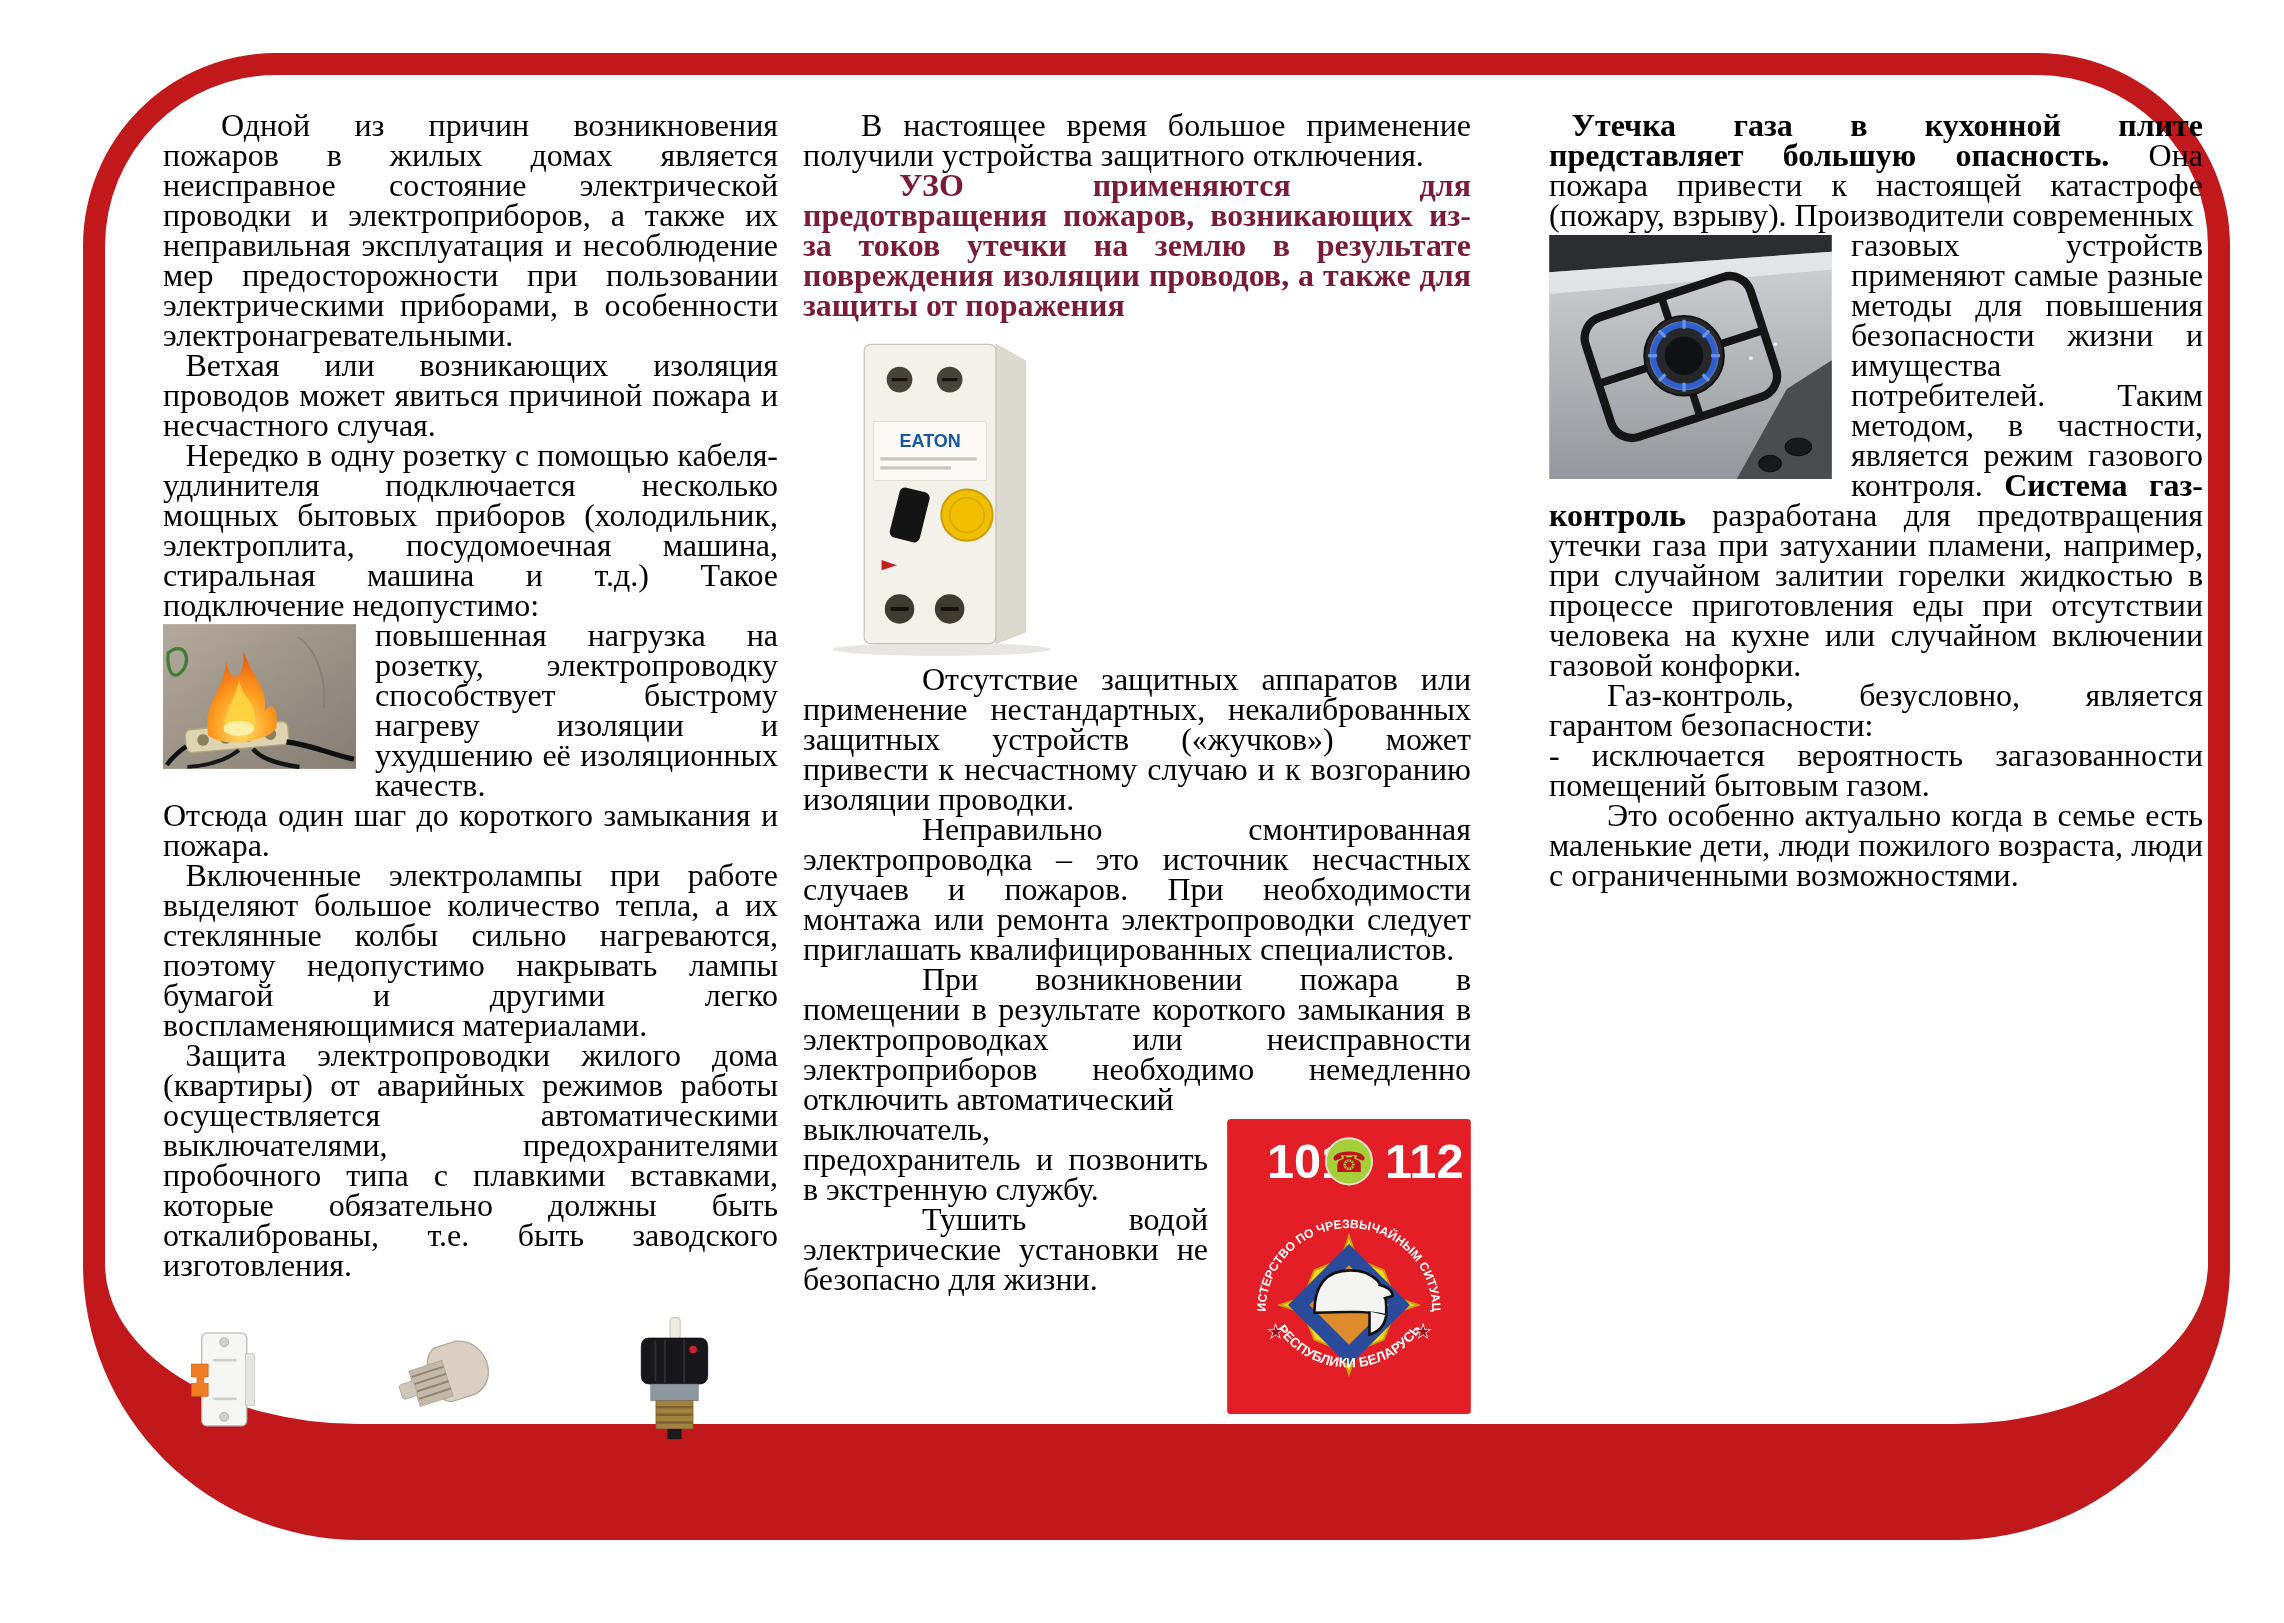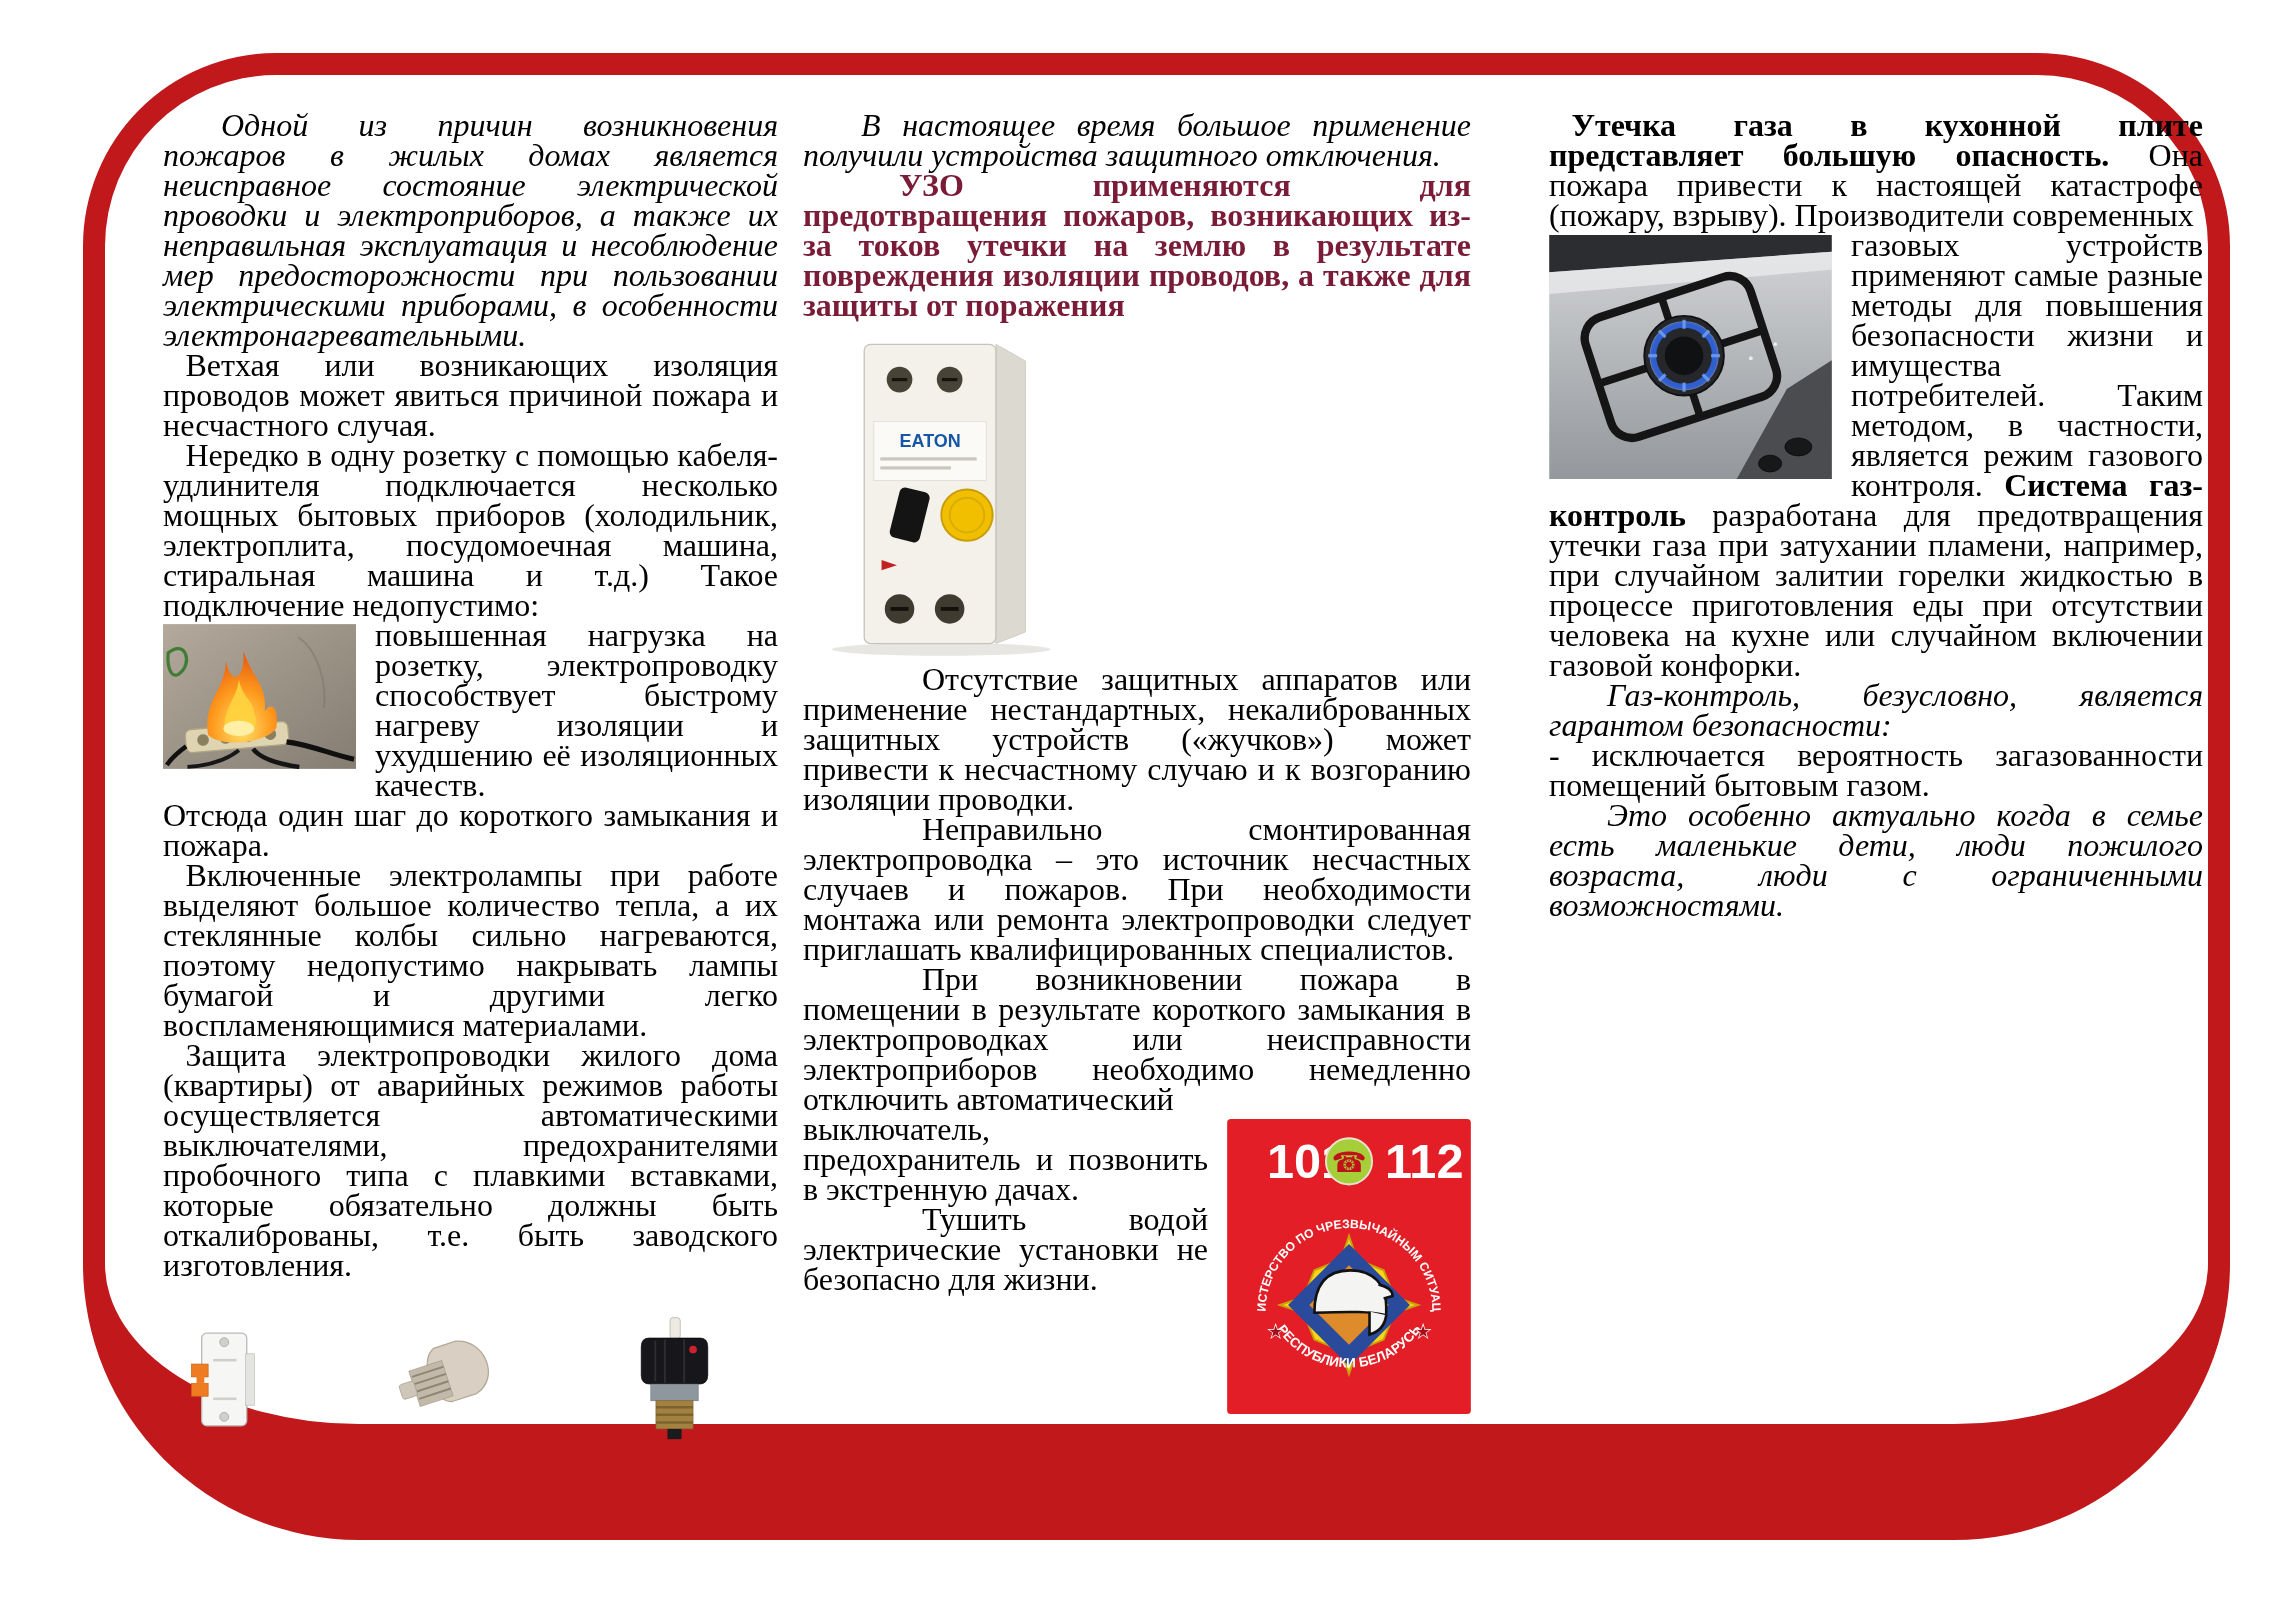--- a/index.html
+++ b/index.html
@@ -12,21 +12,21 @@
     box-sizing:border-box;border:22px solid #c1181b;border-bottom-width:116px;
     border-radius:193px 193px 276px 276px;
   }
   .col{position:absolute;top:110px;font-size:32px;line-height:30px;}
   .c1{left:163px;width:615px;}
   .c2{left:803px;width:668px;}
   .c3{left:1549px;width:654px;}
   .col p{margin:0;text-align:justify;}
   .i0{text-indent:0;}
   .i1{text-indent:22.5px;}
-  .i2{text-indent:58px;font-style:italic;}
+  .i2{text-indent:58px;}
   .i3{text-indent:96px;}
   .i4{text-indent:119px;}
   .mt35{margin-top:22.5px;}
   .mt40{margin-top:26px;}
   .mt45{margin-top:29px;}
   .mt70{margin-top:45px;}
   .clear{clear:left;}
   .maroon{color:#7a1b38;font-weight:700;}
   b{font-weight:700;}
   figure{margin:0;padding:0;}
@@ -191,21 +191,21 @@
           <textPath href="#arcT" startOffset="50%" text-anchor="middle">МИНИСТЕРСТВО ПО ЧРЕЗВЫЧАЙНЫМ СИТУАЦИЯМ</textPath>
         </text>
         <text font-family="Liberation Sans, sans-serif" font-size="21" font-weight="bold" fill="#ffffff">
           <textPath href="#arcB" startOffset="50%" text-anchor="middle">РЕСПУБЛИКИ БЕЛАРУСЬ</textPath>
         </text>
         <text x="62" y="342" font-size="30" fill="#a01016" stroke="#ffffff" stroke-width="1">★</text>
         <text x="292" y="342" font-size="30" fill="#a01016" stroke="#ffffff" stroke-width="1">★</text>
       </svg>
     </figure>
 
-    <p class="i0">выключатель, предохранитель и позвонить в экстренную дачах.</p>
+    <p class="i0">выключатель, предохранитель и позвонить в экстренную службу.</p>
     <p class="i4 mt40">Тушить водой электрические установки не безопасно для жизни.</p>
   </section>
 
   <section class="col c3">
     <p class="i1"><b>Утечка газа в кухонной плите представляет большую опасность.</b> <span>Она пожара привести к настоящей катастрофе (пожару, взрыву). Производители современных</span></p>
 
     <figure class="img stove">
       <svg viewBox="0 0 440 380" width="283" height="244">
         <defs>
           <linearGradient id="steel" x1="0" y1="0" x2="0" y2="1">

